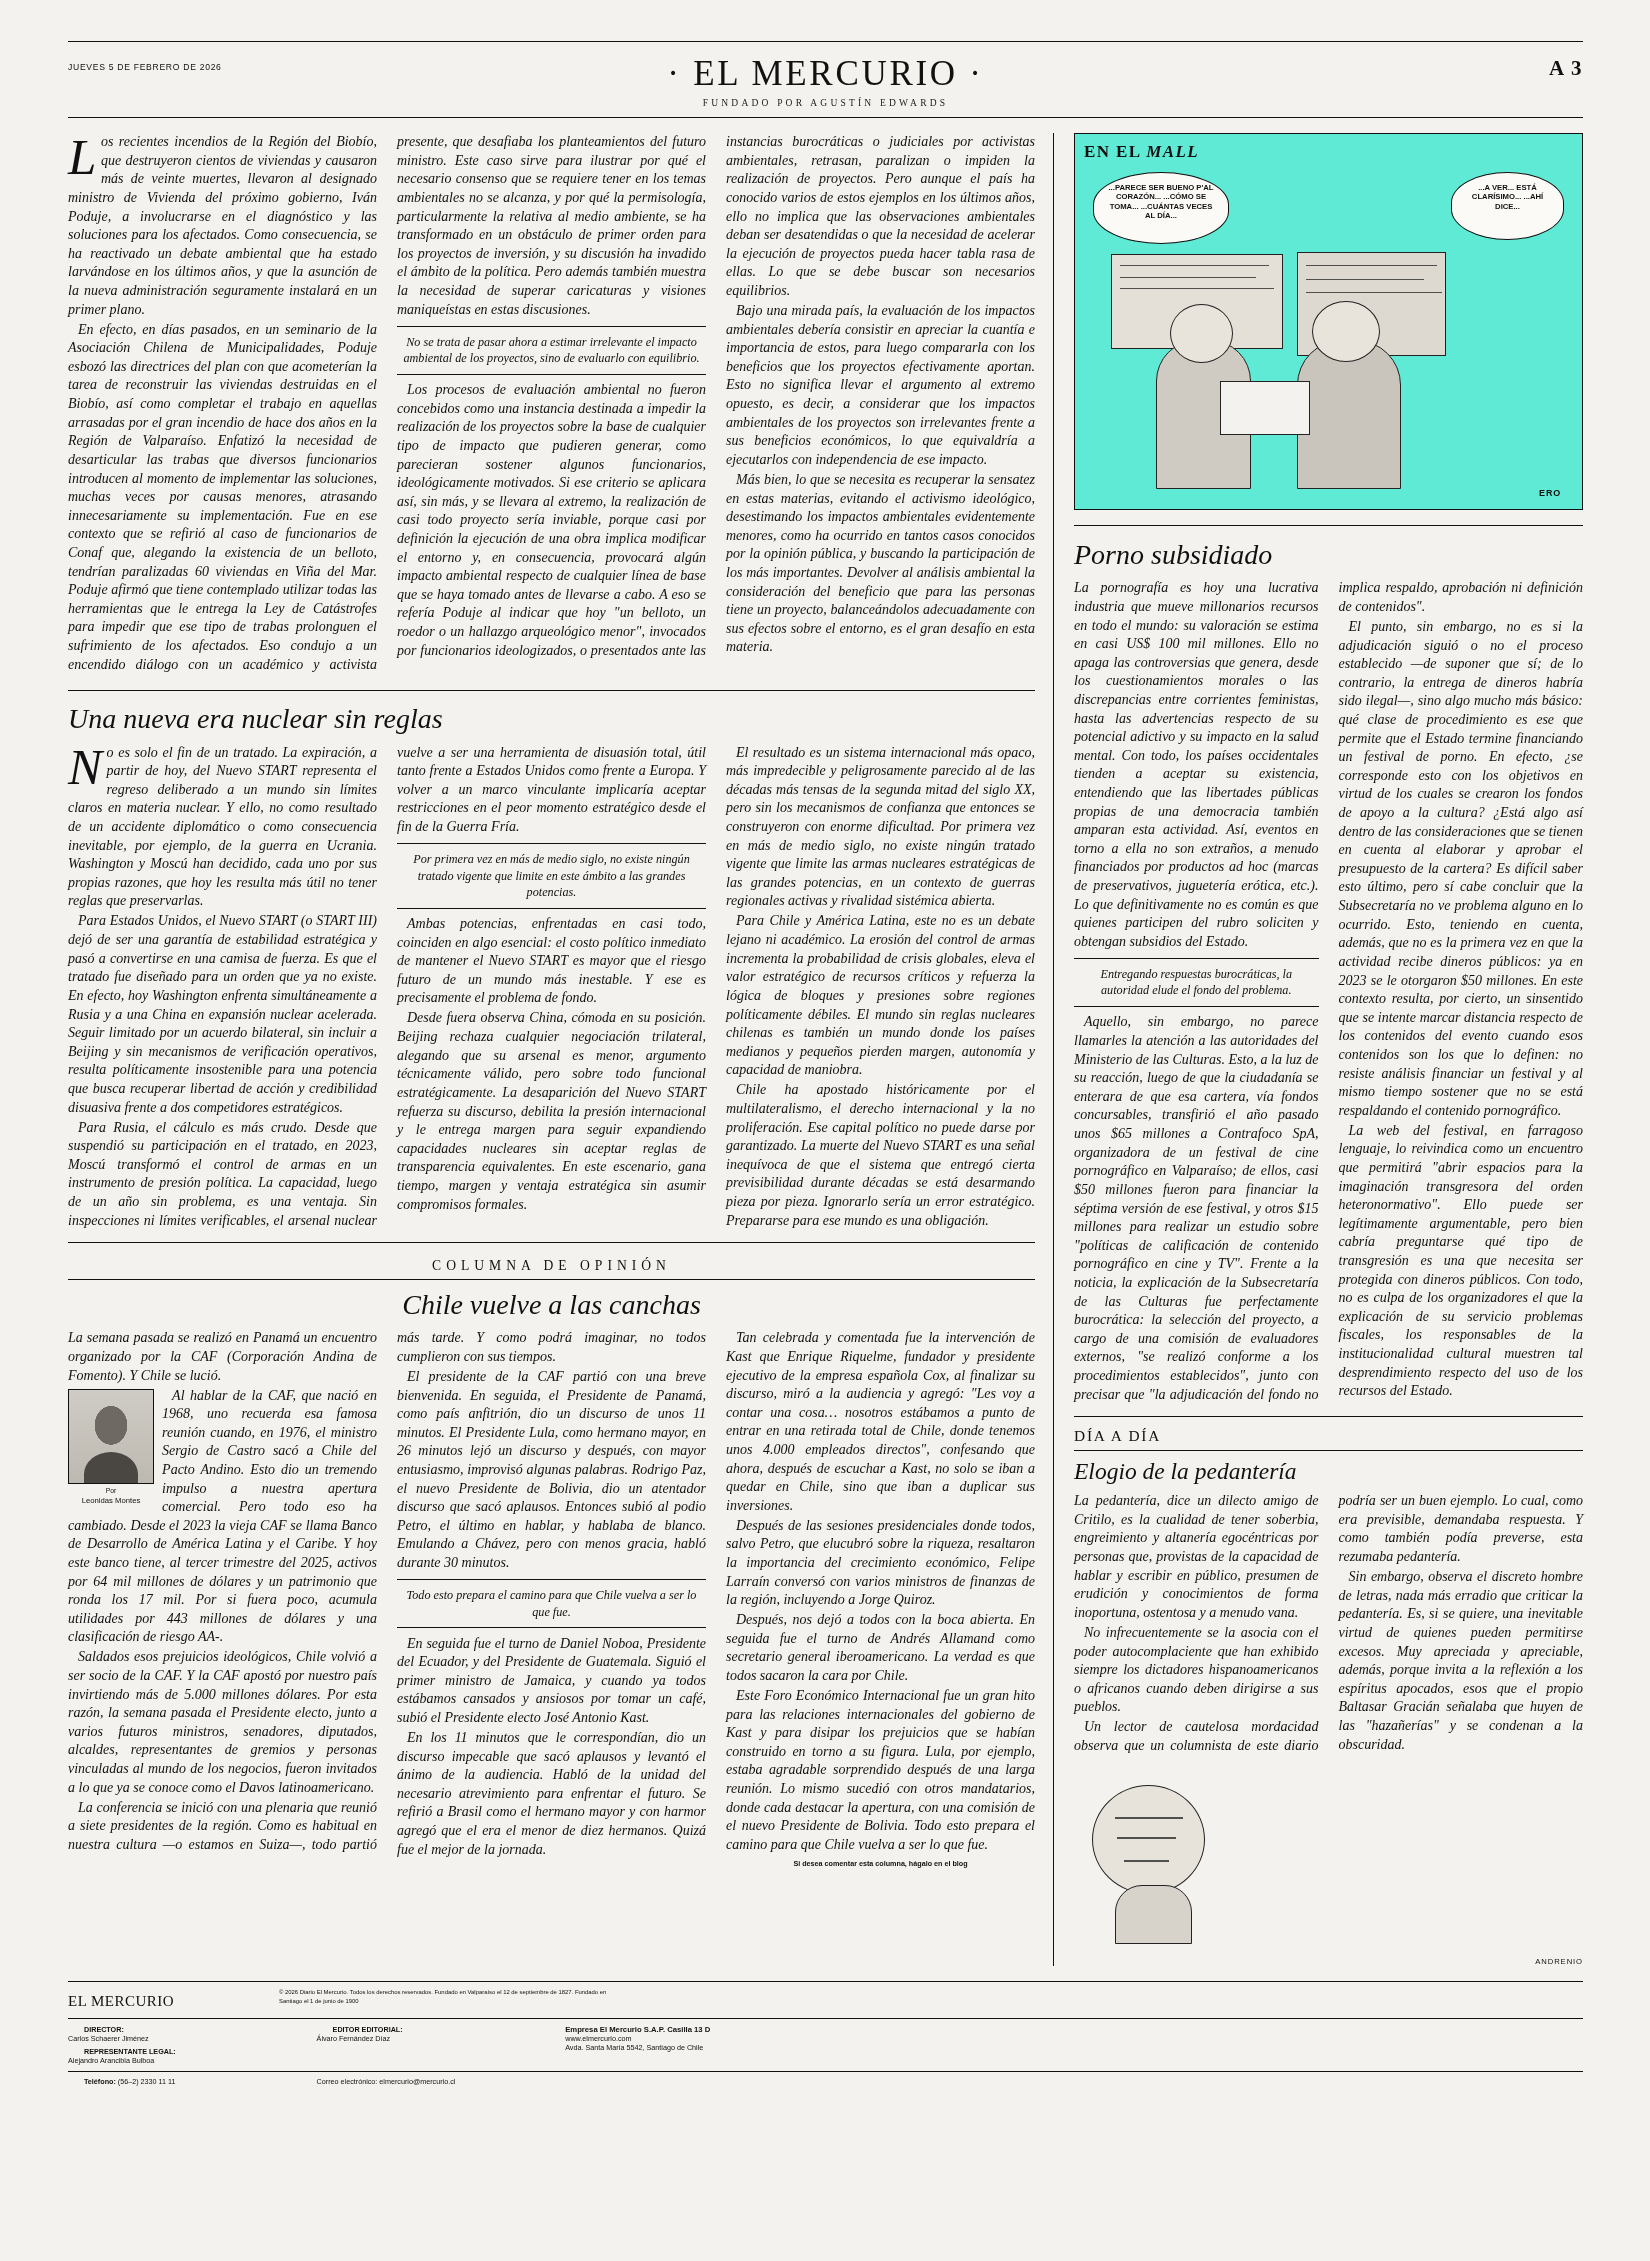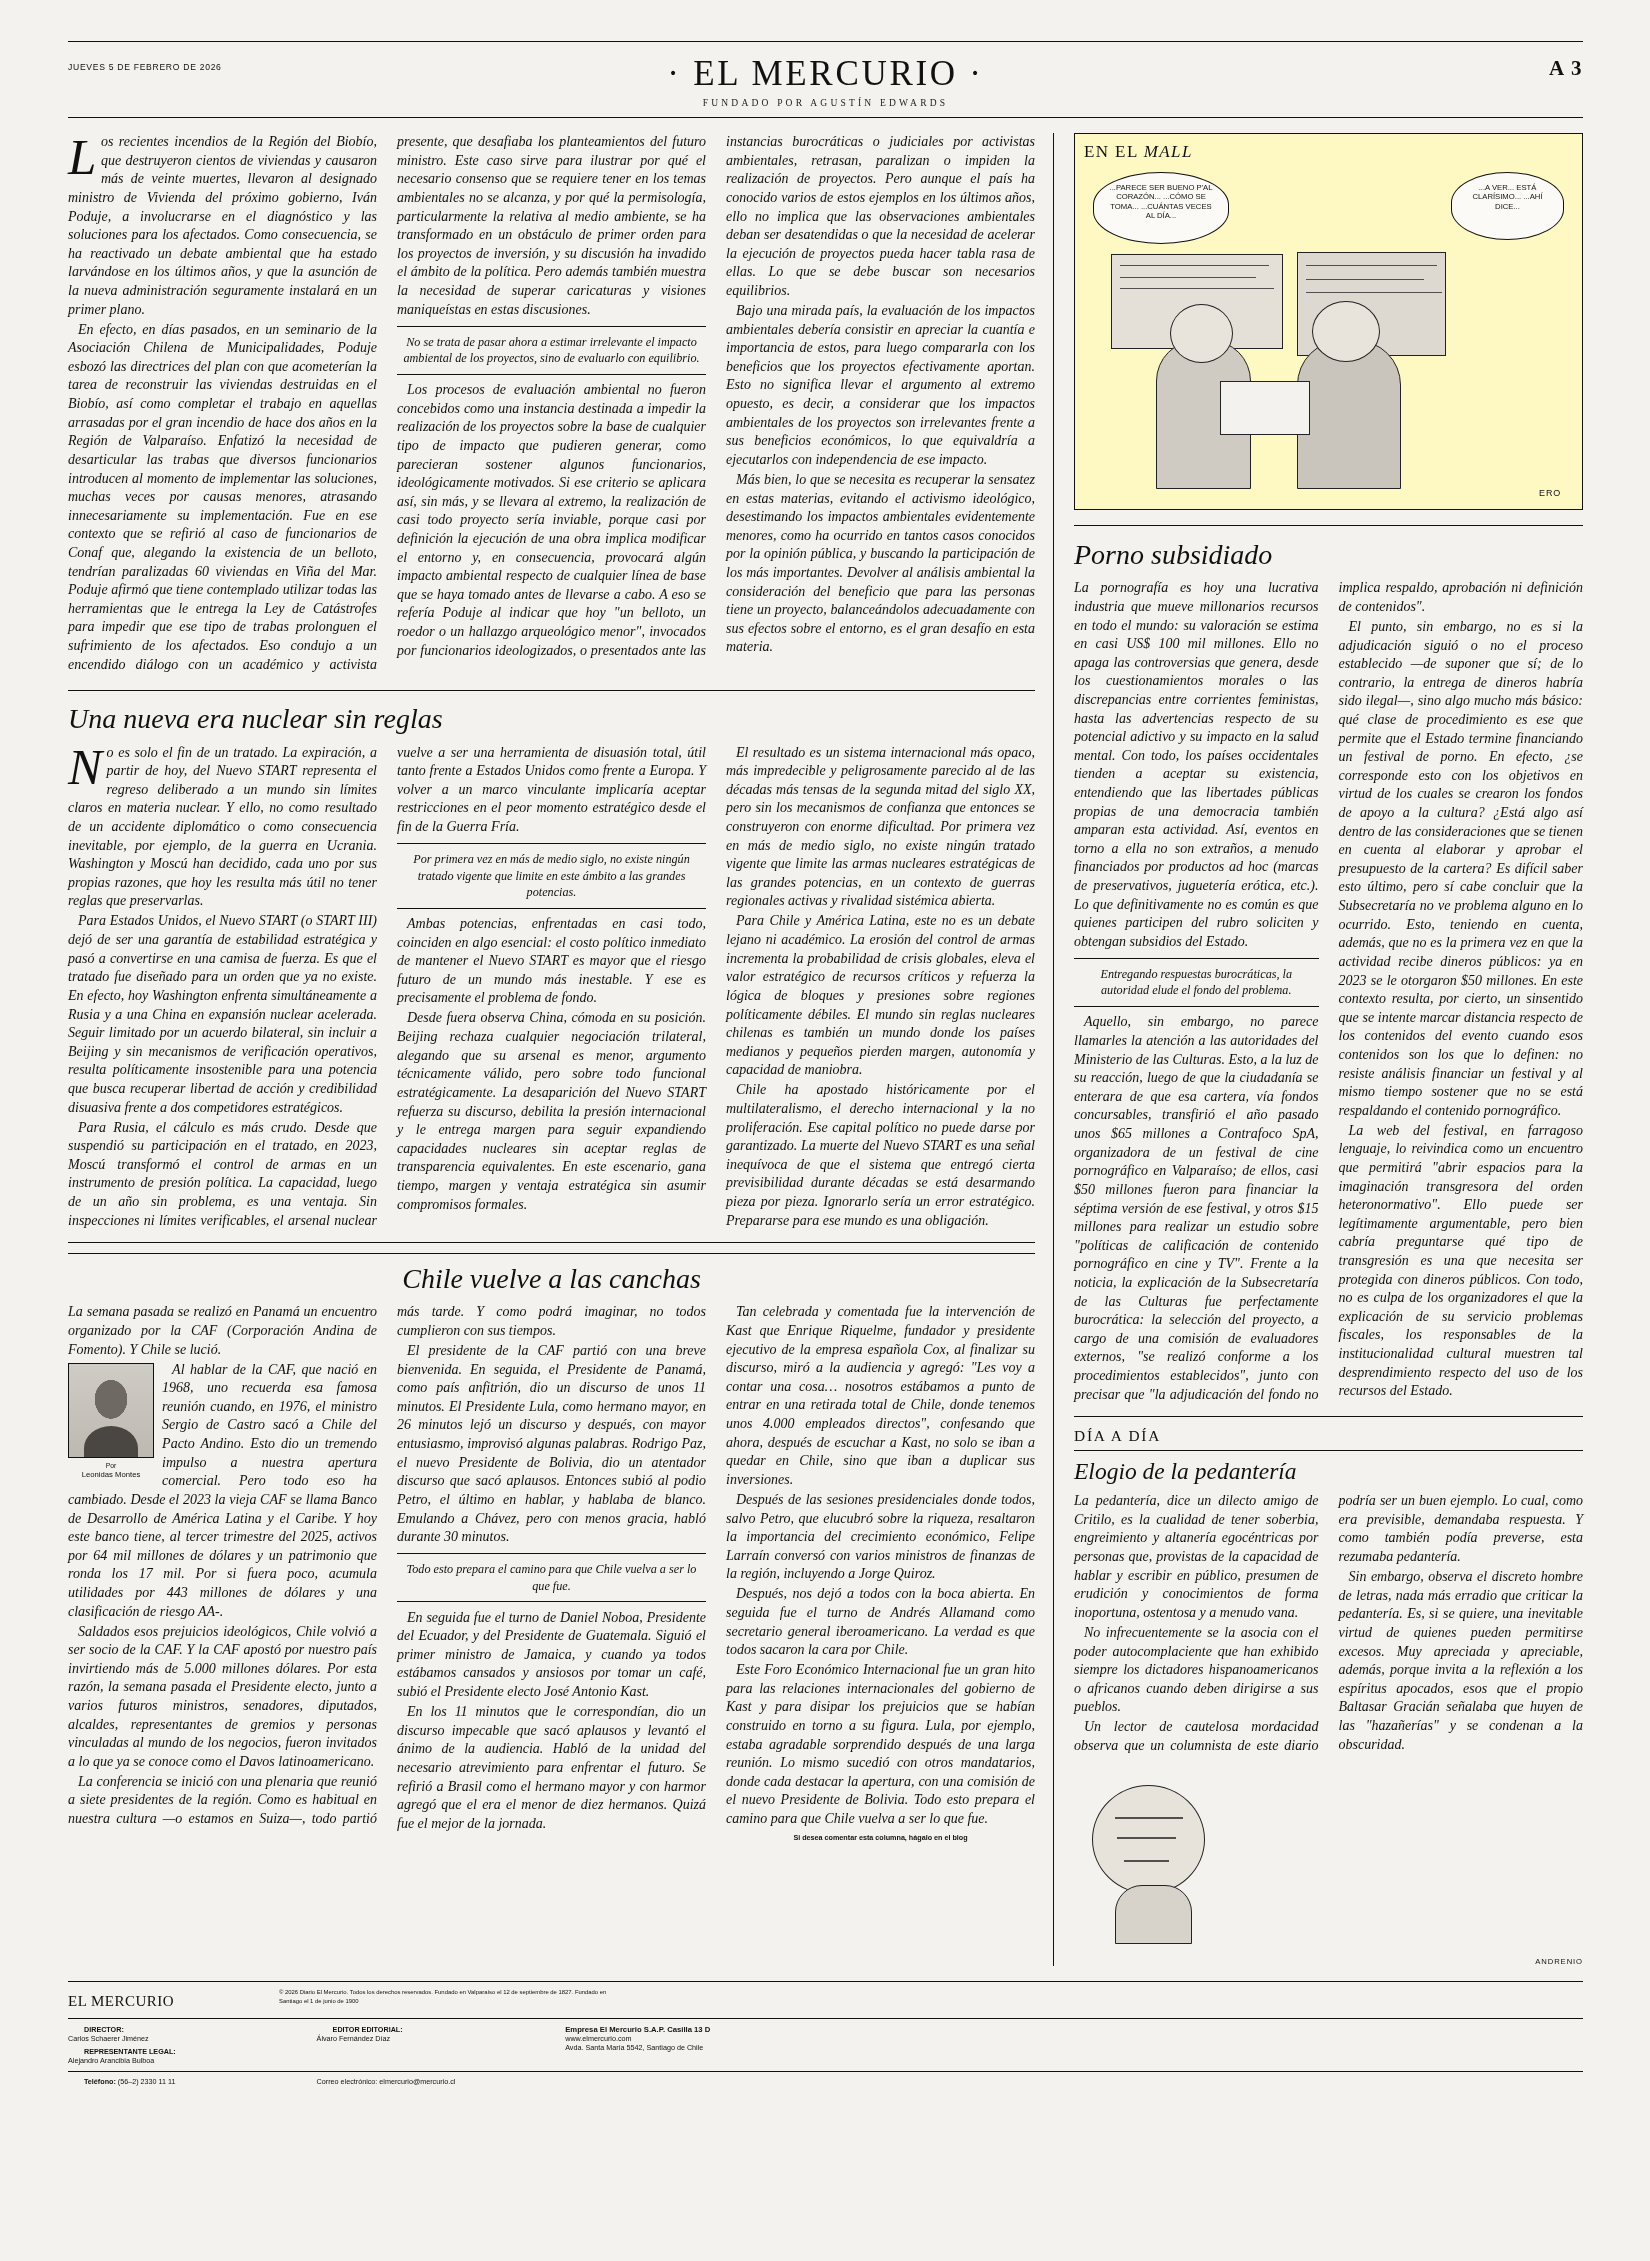--- a/index.html
+++ b/index.html
@@ -117,21 +117,22 @@
     break-inside: avoid;
   }
 
   .sep { border-top: 1.4px solid #111; margin: 15.4px 0 13.6px 0; }
   .sep-thin { border-top: 0.7px solid #111; margin: 11.8px 0 10px 0; }
 
   
   .cartoon-box {
     border: 0.9px solid #111;
     padding: 8.1px 9px 6.3px 9px;
-    background: #fef9c3;
+    background: #5eead4;
+    font-weight: bold;
   }
   .cartoon-title {
     font-size: 17px;
     letter-spacing: 1.4px;
     margin-bottom: 5.4px;
   }
   .cartoon-title em { font-style: italic; }
   .cartoon-art { position: relative; height: 335px; overflow: hidden; }
   .bubble {
     position: absolute;
@@ -288,20 +289,21 @@
         <p class="body">Para Rusia, el cálculo es más crudo. Desde que suspendió su participación en el tratado, en 2023, Moscú transformó el control de armas en un instrumento de presión política. La capacidad, luego de un año sin problema, es una ventaja. Sin inspecciones ni límites verificables, el arsenal nuclear vuelve a ser una herramienta de disuasión total, útil tanto frente a Estados Unidos como frente a Europa. Y volver a un marco vinculante implicaría aceptar restricciones en el peor momento estratégico desde el fin de la Guerra Fría.</p>
         <div class="pullquote">Por primera vez en más de medio siglo, no existe ningún tratado vigente que limite en este ámbito a las grandes potencias.</div>
         <p class="body">Ambas potencias, enfrentadas en casi todo, coinciden en algo esencial: el costo político inmediato de mantener el Nuevo START es mayor que el riesgo futuro de un mundo más inestable. Y ese es precisamente el problema de fondo.</p>
         <p class="body">Desde fuera observa China, cómoda en su posición. Beijing rechaza cualquier negociación trilateral, alegando que su arsenal es menor, argumento técnicamente válido, pero sobre todo funcional estratégicamente. La desaparición del Nuevo START refuerza su discurso, debilita la presión internacional y le entrega margen para seguir expandiendo capacidades nucleares sin aceptar reglas de transparencia equivalentes. En este escenario, gana tiempo, margen y ventaja estratégica sin asumir compromisos formales.</p>
         <p class="body">El resultado es un sistema internacional más opaco, más impredecible y peligrosamente parecido al de las décadas más tensas de la segunda mitad del siglo XX, pero sin los mecanismos de confianza que entonces se construyeron con enorme dificultad. Por primera vez en más de medio siglo, no existe ningún tratado vigente que limite las armas nucleares estratégicas de las grandes potencias, en un contexto de guerras regionales activas y rivalidad sistémica abierta.</p>
         <p class="body">Para Chile y América Latina, este no es un debate lejano ni académico. La erosión del control de armas incrementa la probabilidad de crisis globales, eleva el valor estratégico de recursos críticos y refuerza la lógica de bloques y presiones sobre regiones políticamente débiles. El mundo sin reglas nucleares chilenas es también un mundo donde los países medianos y pequeños pierden margen, autonomía y capacidad de maniobra.</p>
         <p class="body">Chile ha apostado históricamente por el multilateralismo, el derecho internacional y la no proliferación. Ese capital político no puede darse por garantizado. La muerte del Nuevo START es una señal inequívoca de que el sistema que entregó cierta previsibilidad durante décadas se está desarmando pieza por pieza. Ignorarlo sería un error estratégico. Prepararse para ese mundo es una obligación.</p>
       </div>
 
       <div class="sep-thin"></div>
+      <div class="band-label">COLUMNA DE OPINIÓN</div>
       <div class="rule-light"></div>
 
       <h2 class="headline-sm" style="text-align:center; margin-top:10px;">Chile vuelve a las canchas</h2>
 
       <div class="cols3">
         <p class="body first">La semana pasada se realizó en Panamá un encuentro organizado por la CAF (Corporación Andina de Fomento). Y Chile se lució.</p>
         <div class="author-box">
           <div class="author-photo"></div>
           <div class="author-name">
             <span class="by">Por</span>

